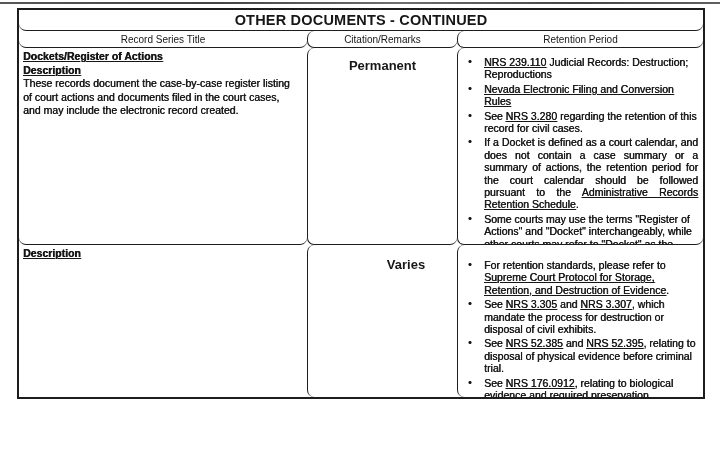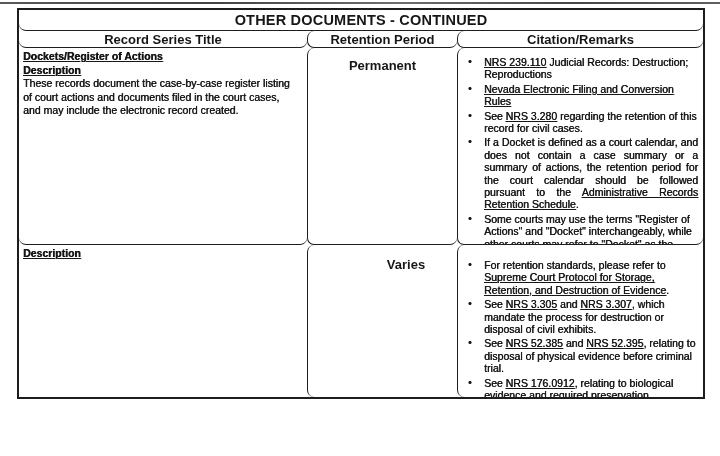--- a/index.html
+++ b/index.html
@@ -50,22 +50,22 @@
     justify-content: center;
     font-weight: 700;
     font-size: 14.5px;
     letter-spacing: 0.2px;
   }
   .head-cell {
     border-bottom: 1px solid #1d1d1d;
     display: flex;
     align-items: center;
     justify-content: center;
-    font-weight: 700;
-    font-size: 13px;
+    font-weight: 400;
+    font-size: 10px;
   }
   .col2 { border-left: 1px solid #1d1d1d; }
   .col3 { border-left: 1px solid #1d1d1d; }
   .body-row1 { border-bottom: 1px solid #1d1d1d; }
 
   .series-cell {
     padding: 2px 8px 0 4px;
     font-size: 10.5px;
     line-height: 13.5px;
     text-shadow: 0.4px 0 0 currentColor;
@@ -112,22 +112,22 @@
 </head>
 <body>
 
 <div class="scan-edge"></div>
 
 <div class="doc-table">
 
   <div class="cell title-cell">OTHER DOCUMENTS - CONTINUED</div>
 
   <div class="cell head-cell">Record Series Title</div>
+  <div class="cell head-cell col3">Citation/Remarks</div>
   <div class="cell head-cell col2">Retention Period</div>
-  <div class="cell head-cell col3">Citation/Remarks</div>
 
   <div class="cell series-cell body-row1">
     <div class="series-title">Dockets/Register of Actions</div>
     <div class="desc-label">Description</div>
     <div class="desc-text">These records document the case-by-case register listing of court actions and documents filed in the court cases, and may include the electronic record created.</div>
   </div>
   <div class="cell retention-cell col2 body-row1 r1">Permanent</div>
   <div class="cell citation-cell col3 body-row1">
     <div class="bullet">
       <span class="dot">•</span>

